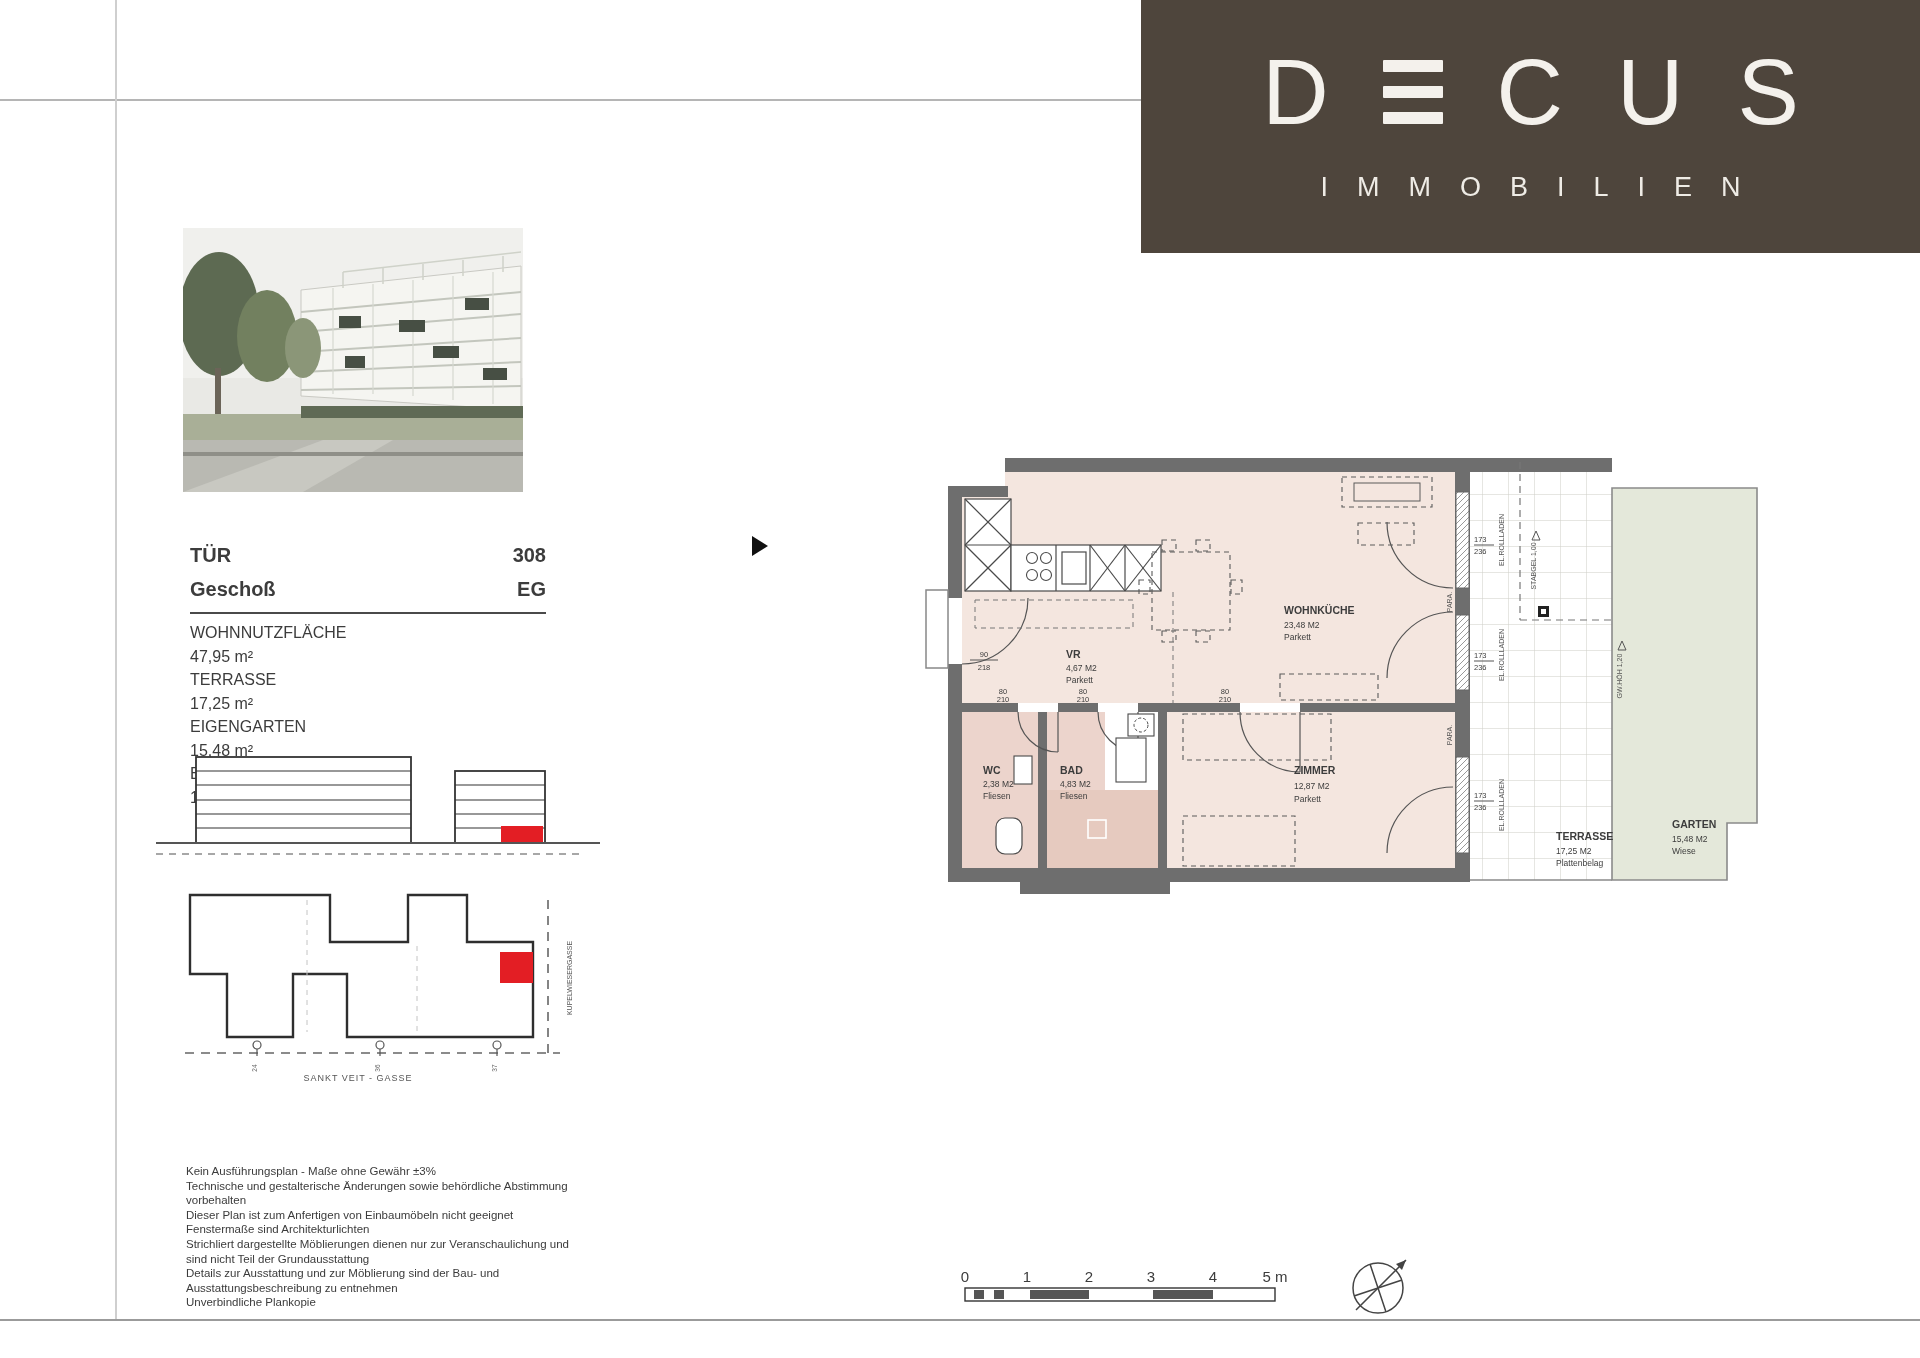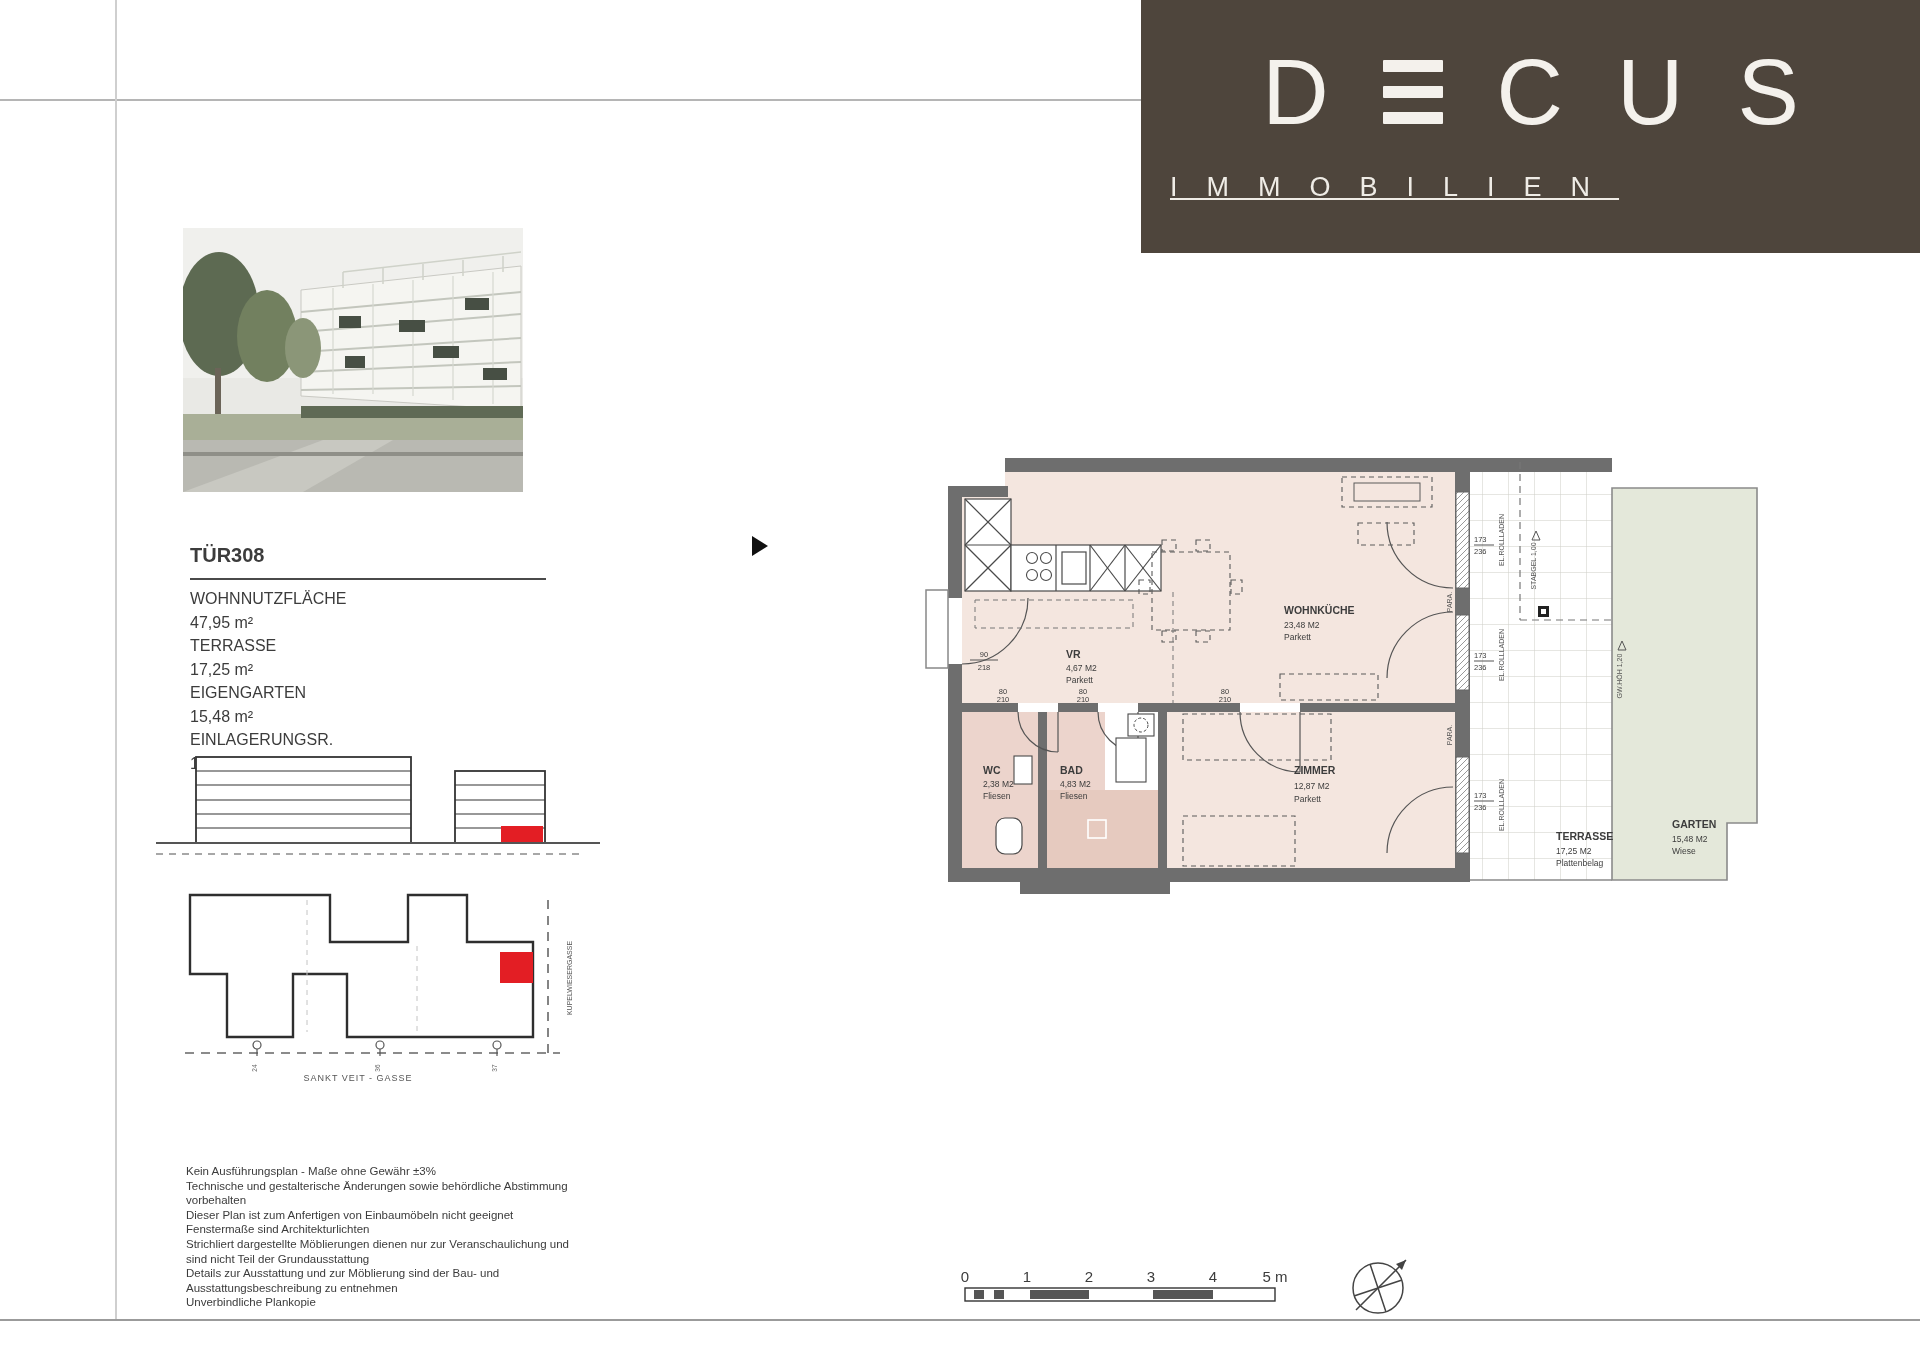--- a/index.html
+++ b/index.html
@@ -10,24 +10,24 @@
   #rule-top{left:0;top:99px;width:1141px;height:2px;background:#b5b5b5;}
   #rule-left{left:115px;top:0;width:2px;height:1320px;background:#cfcfcf;}
   #rule-bottom{left:0;top:1319px;width:1920px;height:2px;background:#9b9b9b;}
   
   #logo{left:1141px;top:0;width:779px;height:253px;background:#4e453c;color:#f4f1ec;}
   #logo .word{display:flex;align-items:center;justify-content:center;gap:54px;margin-top:46px;height:92px;
               font-size:92px;font-weight:400;}
   #logo .cus{letter-spacing:54px;margin-right:-54px;}
   #logo .ebar{display:flex;flex-direction:column;justify-content:space-between;width:60px;height:64px;}
   #logo .ebar div{height:12px;background:#f4f1ec;border-radius:1px;}
-  #logo .tagline{margin-top:34px;font-size:27px;letter-spacing:29px;padding-left:29px;color:#efece6;text-decoration:underline;}
+  #logo .tagline{margin-top:34px;text-align:center;font-size:27px;letter-spacing:29px;padding-left:29px;color:#efece6;}
   
   #info{left:190px;top:538px;width:356px;}
-  #info .row{display:flex;font-weight:700;font-size:20px;line-height:34px;}
+  #info .row{display:flex;justify-content:space-between;font-weight:700;font-size:20px;line-height:34px;}
   #info .divider{height:2px;background:#4a4a4a;margin:6px 0 7px 0;}
   #info .arow{display:flex;justify-content:space-between;font-size:16px;line-height:23.5px;flex-direction:column;}
   
   #disclaimer{left:186px;top:1164px;width:470px;font-size:11.5px;line-height:14.6px;color:#3b3b3b;}
   svg text{font-family:"Liberation Sans",sans-serif;fill:#3c3c3c;}
   .rn{font-size:10.5px;font-weight:700;}
   .ra{font-size:8.5px;}
   .dm{font-size:7.5px;}
   .an{font-size:7px;fill:#555;}
   .st{font-size:15px;}
@@ -105,20 +105,24 @@
     <rect x="118" y="178" width="222" height="12" fill="#5f6a55"></rect>
     <rect x="0" y="212" width="340" height="52" fill="#b9b9b2"></rect>
     <polygon points="0,264 140,212 210,212 120,264" fill="#c8c8c1"></polygon>
     <rect x="0" y="224" width="340" height="4" fill="#8f8f88"></rect>
   </svg>
 
   <div class="abs" id="info">
     <div class="row">
       <span>TÜR</span>
       <span>308</span>
+    </div>
+    <div class="row">
+      <span>Geschoß</span>
+      <span>EG</span>
     </div>
     <div class="divider"></div>
     <div class="arow">
       <span>WOHNNUTZFLÄCHE</span>
       <span>47,95 m²</span>
     </div>
     <div class="arow">
       <span>TERRASSE</span>
       <span>17,25 m²</span>
     </div>

